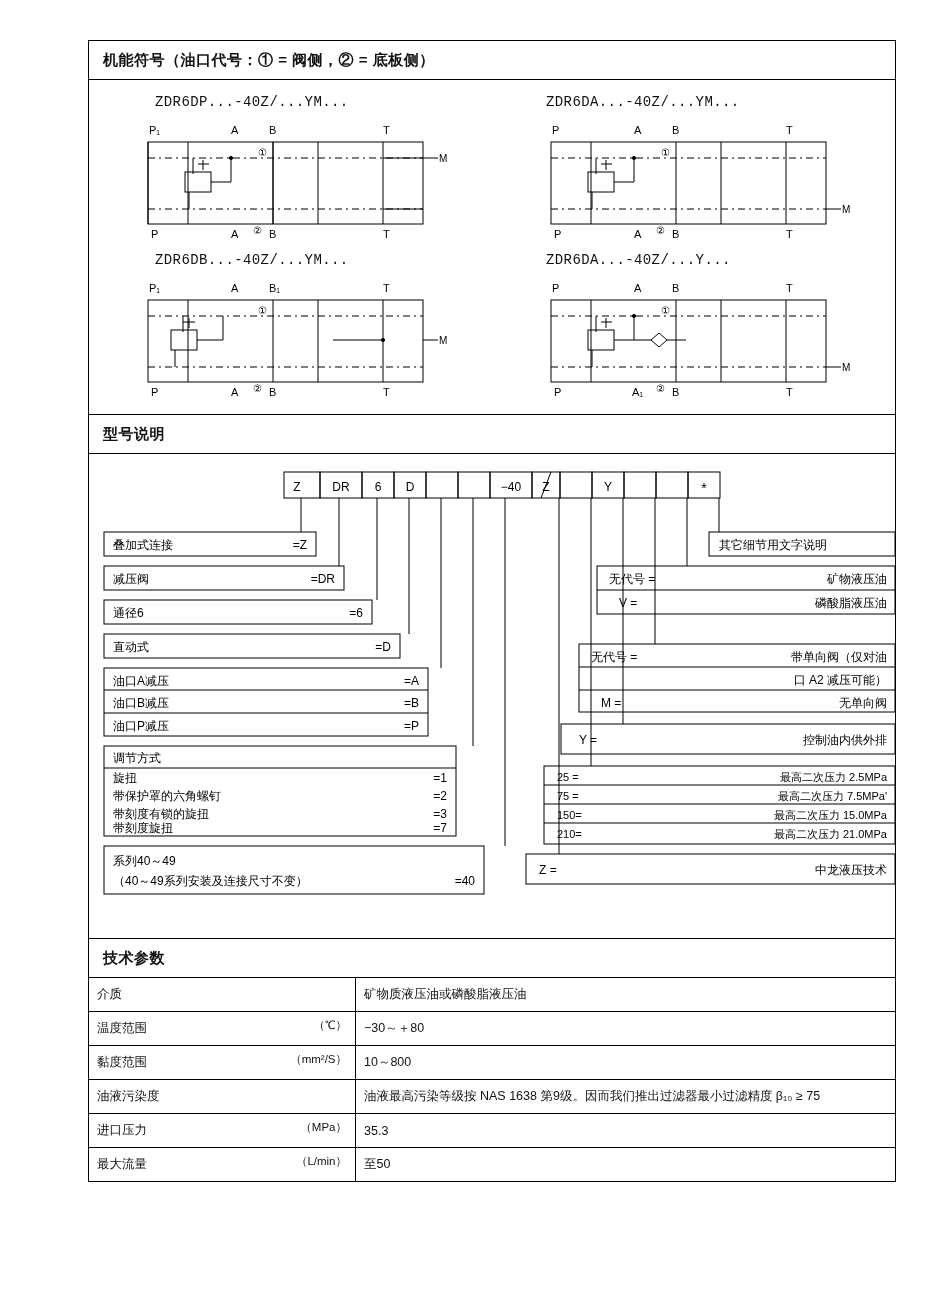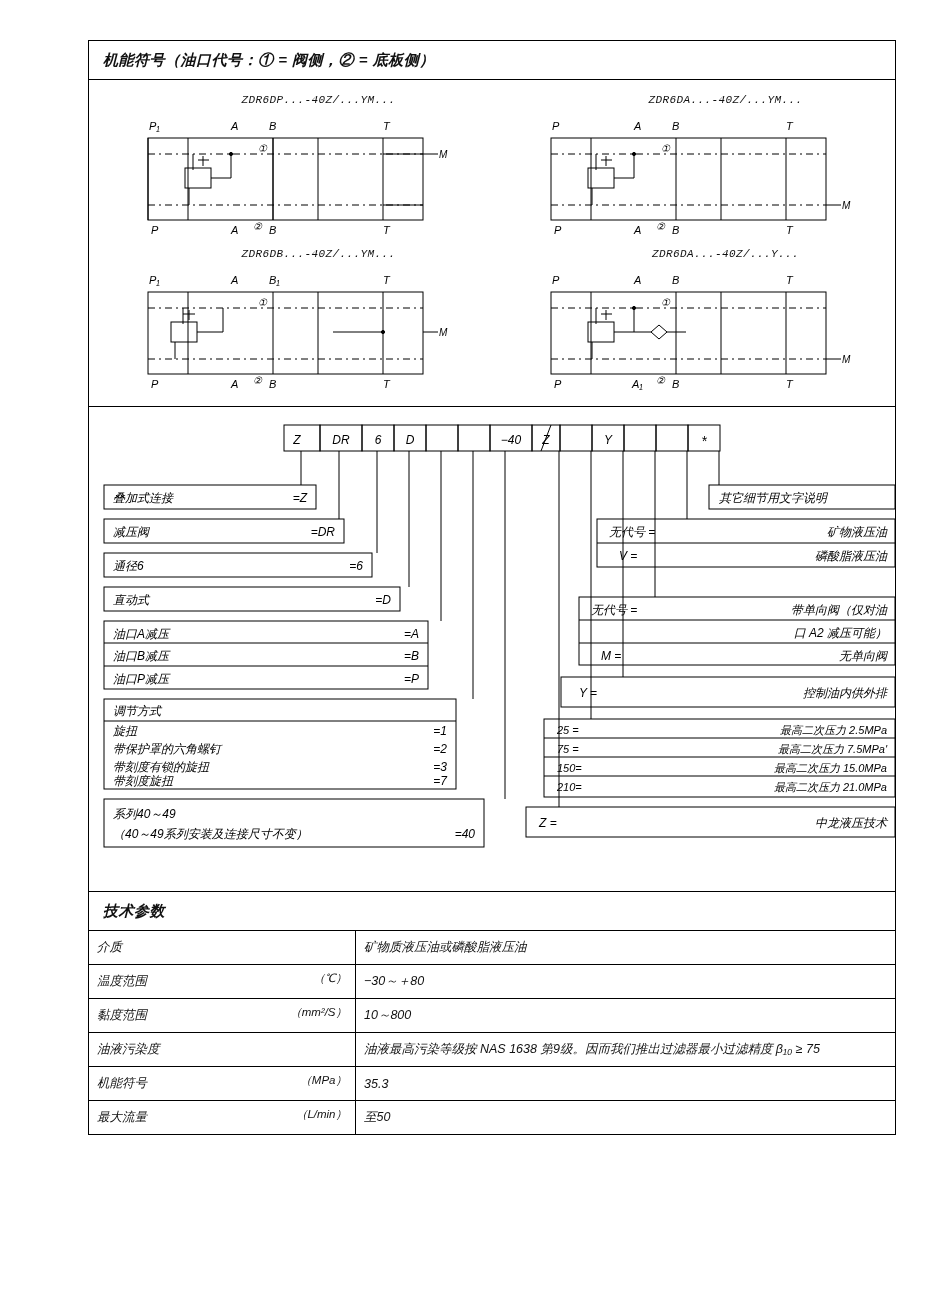--- a/index.html
+++ b/index.html
@@ -17,21 +17,20 @@
   .page {
     position: absolute;
     left: 88px;
     top: 40px;
     width: 810px;
     height: 1200px;
   }
   .outer-box {
     border: 1.5px solid #000;
     width: 806px;
-    font-style: italic;
   }
   
   .sec-head {
     border-bottom: 1.5px solid #000;
     padding: 10px 14px 9px 14px;
     font-size: 15px;
     font-weight: bold;
     letter-spacing: .5px;
   }
   
@@ -41,27 +40,26 @@
   }
   .sym-row {
     display: flex;
   }
   .sym-cell {
     width: 50%;
     box-sizing: border-box;
     padding: 4px 10px 2px 14px;
   }
   .sym-title {
-    font-size: 11px;
+    font-size: 14px;
     font-family: "Liberation Mono", monospace;
     margin: 2px 0 4px 52px;
     letter-spacing: .4px;
-    text-align: center;
-  }
-  .sym-title.right { margin-left: 60px; }
+  }
+  .sym-title.right { margin-left: 40px; }
   svg { display: block; }
   
   .model {
     border-bottom: 1.5px solid #000;
     padding: 6px 0 8px 0;
     position: relative;
     height: 470px;
   }
   .model svg { position: absolute; left: 0; top: 0; }
   
@@ -245,20 +243,21 @@
               <text x="280" y="124">T</text>
               <text x="155" y="42" font-size="10">①</text>
               <text x="150" y="120" font-size="10">②</text>
               <text x="336" y="99" font-size="10">M</text>
             </g>
           </svg>
         </div>
       </div>
     </div>
 
+    <div class="sec-head">型号说明</div>
 
     <div class="model">
       <svg width="806" height="470" viewBox="0 0 806 470">
         <g stroke="#000" fill="none" stroke-width="1">
 
           <rect x="195" y="18" width="36" height="26"></rect>
           <rect x="231" y="18" width="42" height="26"></rect>
           <rect x="273" y="18" width="32" height="26"></rect>
           <rect x="305" y="18" width="32" height="26"></rect>
           <rect x="337" y="18" width="32" height="26"></rect>
@@ -414,21 +413,21 @@
         </tr>
         <tr>
           <td class="col-name">
             <span>油液污染度</span>
             <span class="col-unit"></span>
           </td>
           <td class="col-val">油液最高污染等级按 NAS 1638 第9级。因而我们推出过滤器最小过滤精度 β₁₀ ≥ 75</td>
         </tr>
         <tr>
           <td class="col-name">
-            <span>机能符号</span>
+            <span>进口压力</span>
             <span class="col-unit">（MPa）</span>
           </td>
           <td class="col-val">35.3</td>
         </tr>
         <tr>
           <td class="col-name">
             <span>最大流量</span>
             <span class="col-unit">（L/min）</span>
           </td>
           <td class="col-val">至50</td>

